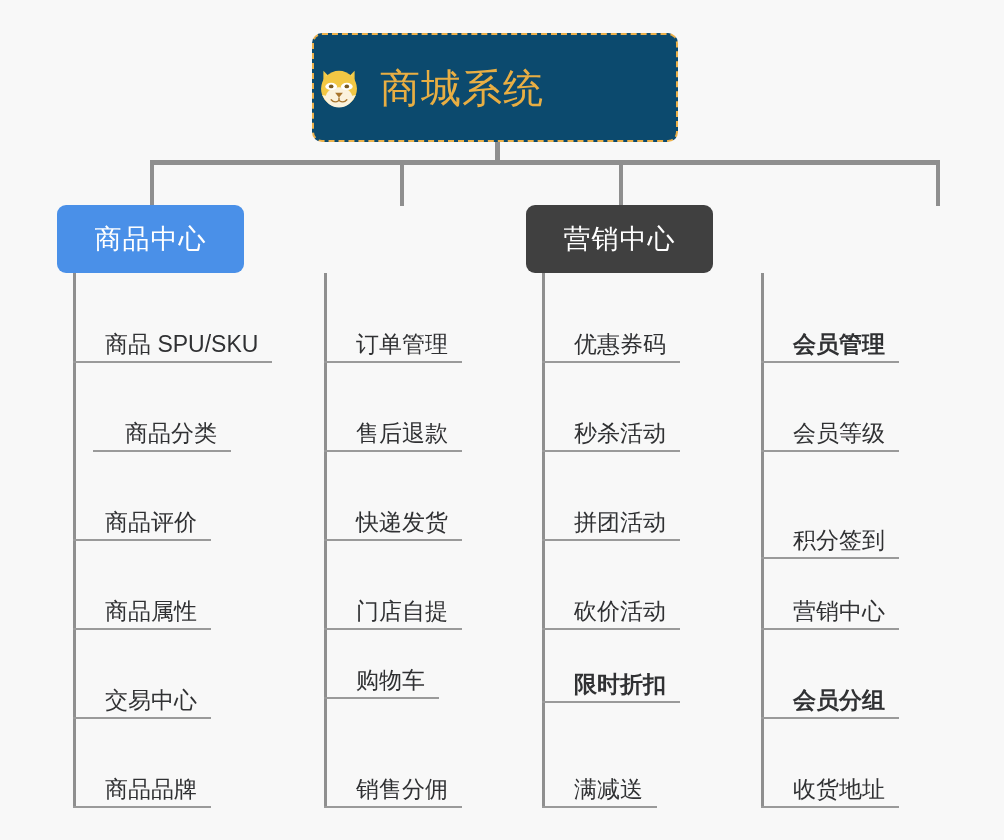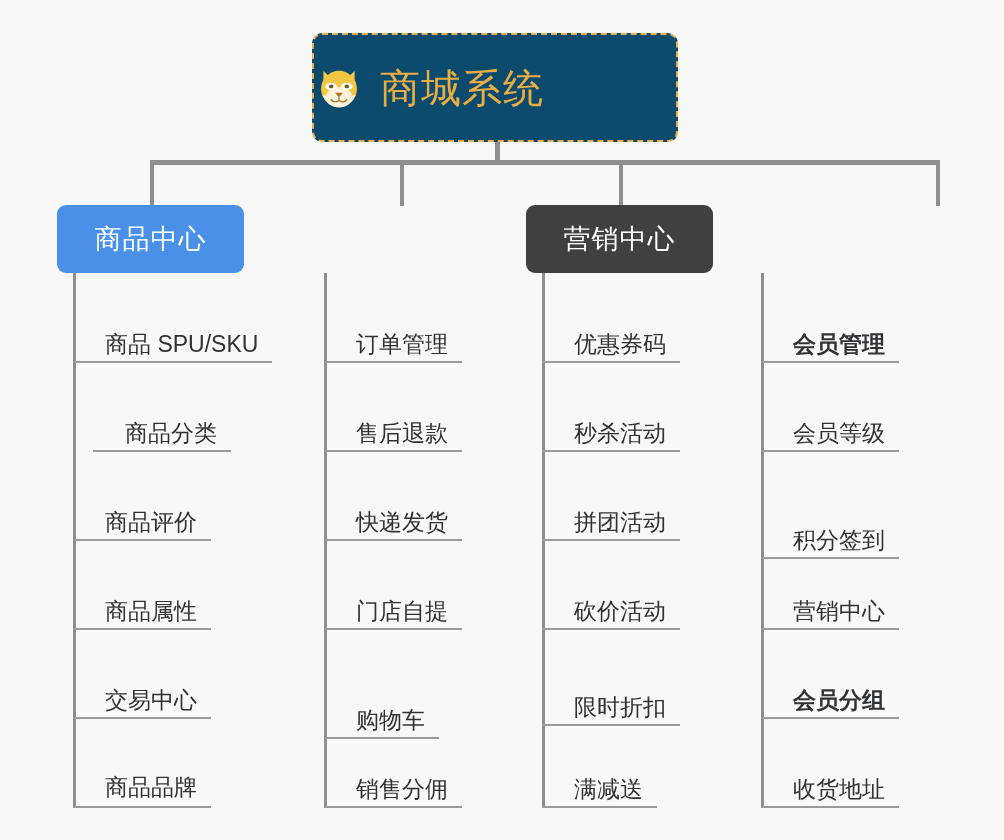--- a/index.html
+++ b/index.html
@@ -160,60 +160,60 @@
       </div>
       <div class="leaf" style="top: 206px; width: 138px;">
         <span class="leaf-label">商品评价</span>
       </div>
       <div class="leaf" style="top: 295px; width: 138px;">
         <span class="leaf-label">商品属性</span>
       </div>
       <div class="leaf" style="top: 384px; width: 138px;">
         <span class="leaf-label">交易中心</span>
       </div>
-      <div class="leaf" style="top: 473px; width: 138px; font-family: Liberation Mono, monospace;">
+      <div class="leaf" style="top: 473px; width: 138px;">
         <span class="leaf-label">商品品牌</span>
       </div>
     </div>
   <div class="leaf-col" style="left:324px;">
     <div class="trunk" style="height: 535px;"></div>
   <div class="leaf" style="top: 28px; width: 138px;">
         <span class="leaf-label">订单管理</span>
       </div>
       <div class="leaf" style="top: 117px; width: 138px;">
         <span class="leaf-label">售后退款</span>
       </div>
       <div class="leaf" style="top: 206px; width: 138px;">
         <span class="leaf-label">快递发货</span>
       </div>
       <div class="leaf" style="top: 295px; width: 138px;">
         <span class="leaf-label">门店自提</span>
       </div>
-      <div class="leaf" style="top: 404px; width: 115px;">
+      <div class="leaf" style="top: 364px; width: 115px;">
         <span class="leaf-label">购物车</span>
       </div>
       <div class="leaf" style="top: 473px; width: 138px;">
         <span class="leaf-label">销售分佣</span>
       </div>
     </div>
   <div class="leaf-col" style="left:542px;">
     <div class="trunk" style="height: 535px;"></div>
   <div class="leaf" style="top: 28px; width: 138px;">
         <span class="leaf-label">优惠券码</span>
       </div>
       <div class="leaf" style="top: 117px; width: 138px;">
         <span class="leaf-label">秒杀活动</span>
       </div>
       <div class="leaf" style="top: 206px; width: 138px;">
         <span class="leaf-label">拼团活动</span>
       </div>
       <div class="leaf" style="top: 295px; width: 138px;">
         <span class="leaf-label">砍价活动</span>
       </div>
-      <div class="leaf" style="top: 391px; width: 138px;">
+      <div class="leaf" style="top: 368px; width: 138px; font-weight: bold;">
         <span class="leaf-label">限时折扣</span>
       </div>
       <div class="leaf" style="top: 473px; width: 115px;">
         <span class="leaf-label">满减送</span>
       </div>
     </div>
   <div class="leaf-col" style="left:761px;">
     <div class="trunk" style="height: 535px;"></div>
   <div class="leaf" style="top: 28px; width: 138px; font-weight: bold;">
         <span class="leaf-label">会员管理</span>

